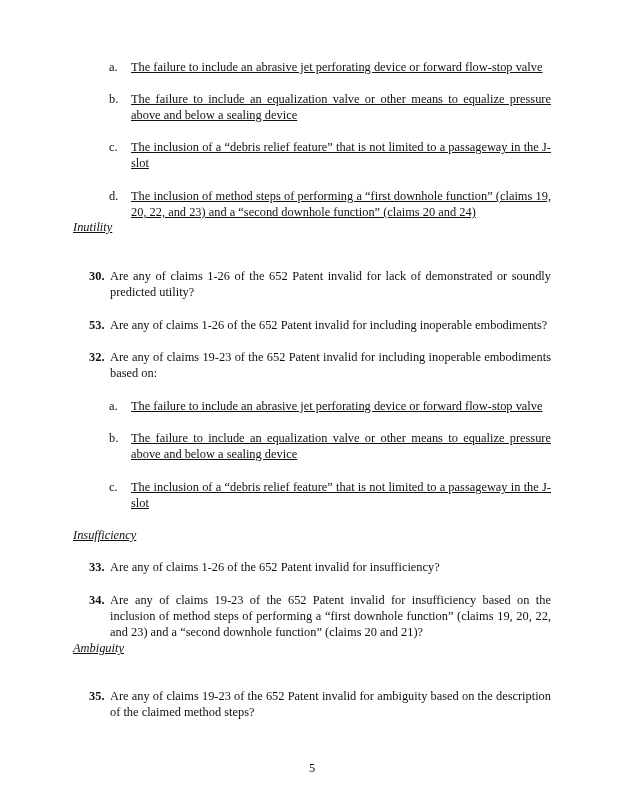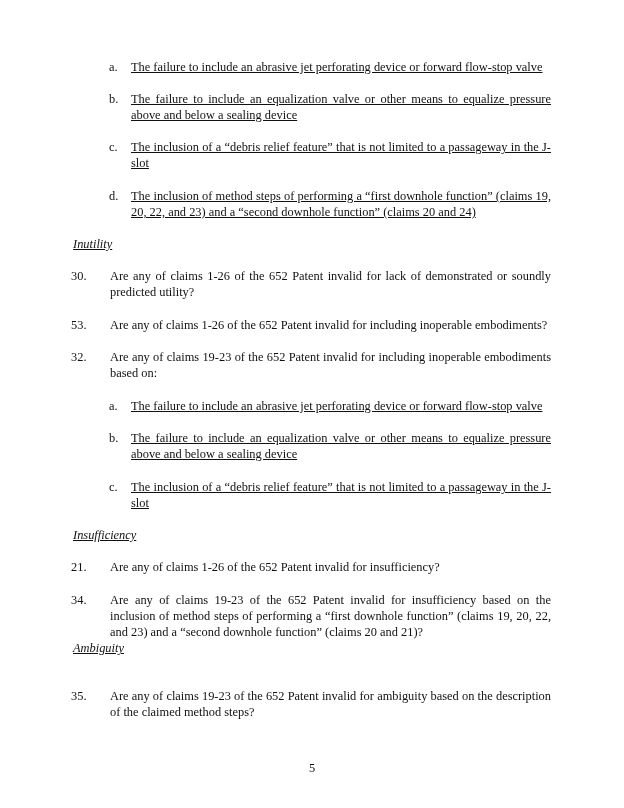--- a/index.html
+++ b/index.html
@@ -4,21 +4,21 @@
   <style>
     html, body { margin: 0; padding: 0; background: #ffffff; }
     body {
       width: 624px; height: 808px; position: relative; overflow: hidden;
       font-family: "Liberation Serif", "DejaVu Serif", serif;
       color: #111111; font-size: 12.4px; line-height: 16px;
     }
     .abs { position: absolute; }
     .sub-letter { left: 109px; width: 20px; }
     .sub-text { left: 131px; width: 420px; text-align: justify; text-align-last: left; text-decoration: underline; }
-    .q-num { left: 71px; width: 30px; }
+    .q-num { left: 89px; width: 30px; font-weight: bold; }
     .q-text { left: 110px; width: 441px; text-align: justify; text-align-last: left; }
     .heading { left: 73px; font-style: italic; text-decoration: underline; }
     .page-num { left: 0; width: 624px; text-align: center; }
   </style>
 </head>
 <body>
 
 <div>
   <div class="abs sub-letter" style="top:59px">a.</div>
   <div class="abs sub-text row-1" style="top:59px">The failure to include an abrasive jet perforating device or forward flow-stop valve</div>
@@ -26,21 +26,21 @@
   <div class="abs sub-letter" style="top:91px">b.</div>
   <div class="abs sub-text" style="top:91px">The failure to include an equalization valve or other means to equalize pressure above and below a sealing device</div>
 
   <div class="abs sub-letter" style="top:139px">c.</div>
   <div class="abs sub-text" style="top:139px">The inclusion of a “debris relief feature” that is not limited to a passageway in the J-slot</div>
 
   <div class="abs sub-letter" style="top:188px">d.</div>
   <div class="abs sub-text" style="top:188px">The inclusion of method steps of performing a “first downhole function” (claims 19, 20, 22, and 23) and a “second downhole function” (claims 20 and 24)</div>
 </div>
 
-<div class="abs heading" style="top:236px">Inutility</div>
+<div class="abs heading" style="top:219px">Inutility</div>
 
 <div class="abs q-num" style="top:268px">30.</div>
 <div class="abs q-text" style="top:268px">Are any of claims 1-26 of the 652 Patent invalid for lack of demonstrated or soundly predicted utility?</div>
 
 <div class="abs q-num" style="top:317px">53.</div>
 <div class="abs q-text row-1" style="top:317px">Are any of claims 1-26 of the 652 Patent invalid for including inoperable embodiments?</div>
 
 <div class="abs q-num" style="top:349px">32.</div>
 <div class="abs q-text" style="top:349px">Are any of claims 19-23 of the 652 Patent invalid for including inoperable embodiments based on:</div>
 
@@ -48,21 +48,21 @@
 <div class="abs sub-text row-1" style="top:398px">The failure to include an abrasive jet perforating device or forward flow-stop valve</div>
 
 <div class="abs sub-letter" style="top:430px">b.</div>
 <div class="abs sub-text" style="top:430px">The failure to include an equalization valve or other means to equalize pressure above and below a sealing device</div>
 
 <div class="abs sub-letter" style="top:479px">c.</div>
 <div class="abs sub-text" style="top:479px">The inclusion of a “debris relief feature” that is not limited to a passageway in the J-slot</div>
 
 <div class="abs heading" style="top:527px">Insufficiency</div>
 
-<div class="abs q-num" style="top:559px">21.</div>
+<div class="abs q-num" style="top:559px">33.</div>
 <div class="abs q-text row-1" style="top:559px">Are any of claims 1-26 of the 652 Patent invalid for insufficiency?</div>
 
 <div class="abs q-num" style="top:592px">34.</div>
 <div class="abs q-text" style="top:592px">Are any of claims 19-23 of the 652 Patent invalid for insufficiency based on the inclusion of method steps of performing a “first downhole function” (claims 19, 20, 22, and 23) and a “second downhole function” (claims 20 and 21)?</div>
 
 <div class="abs heading" style="top:640px">Ambiguity</div>
 
 <div class="abs q-num" style="top:688px">35.</div>
 <div class="abs q-text" style="top:688px">Are any of claims 19-23 of the 652 Patent invalid for ambiguity based on the description of the claimed method steps?</div>
 

